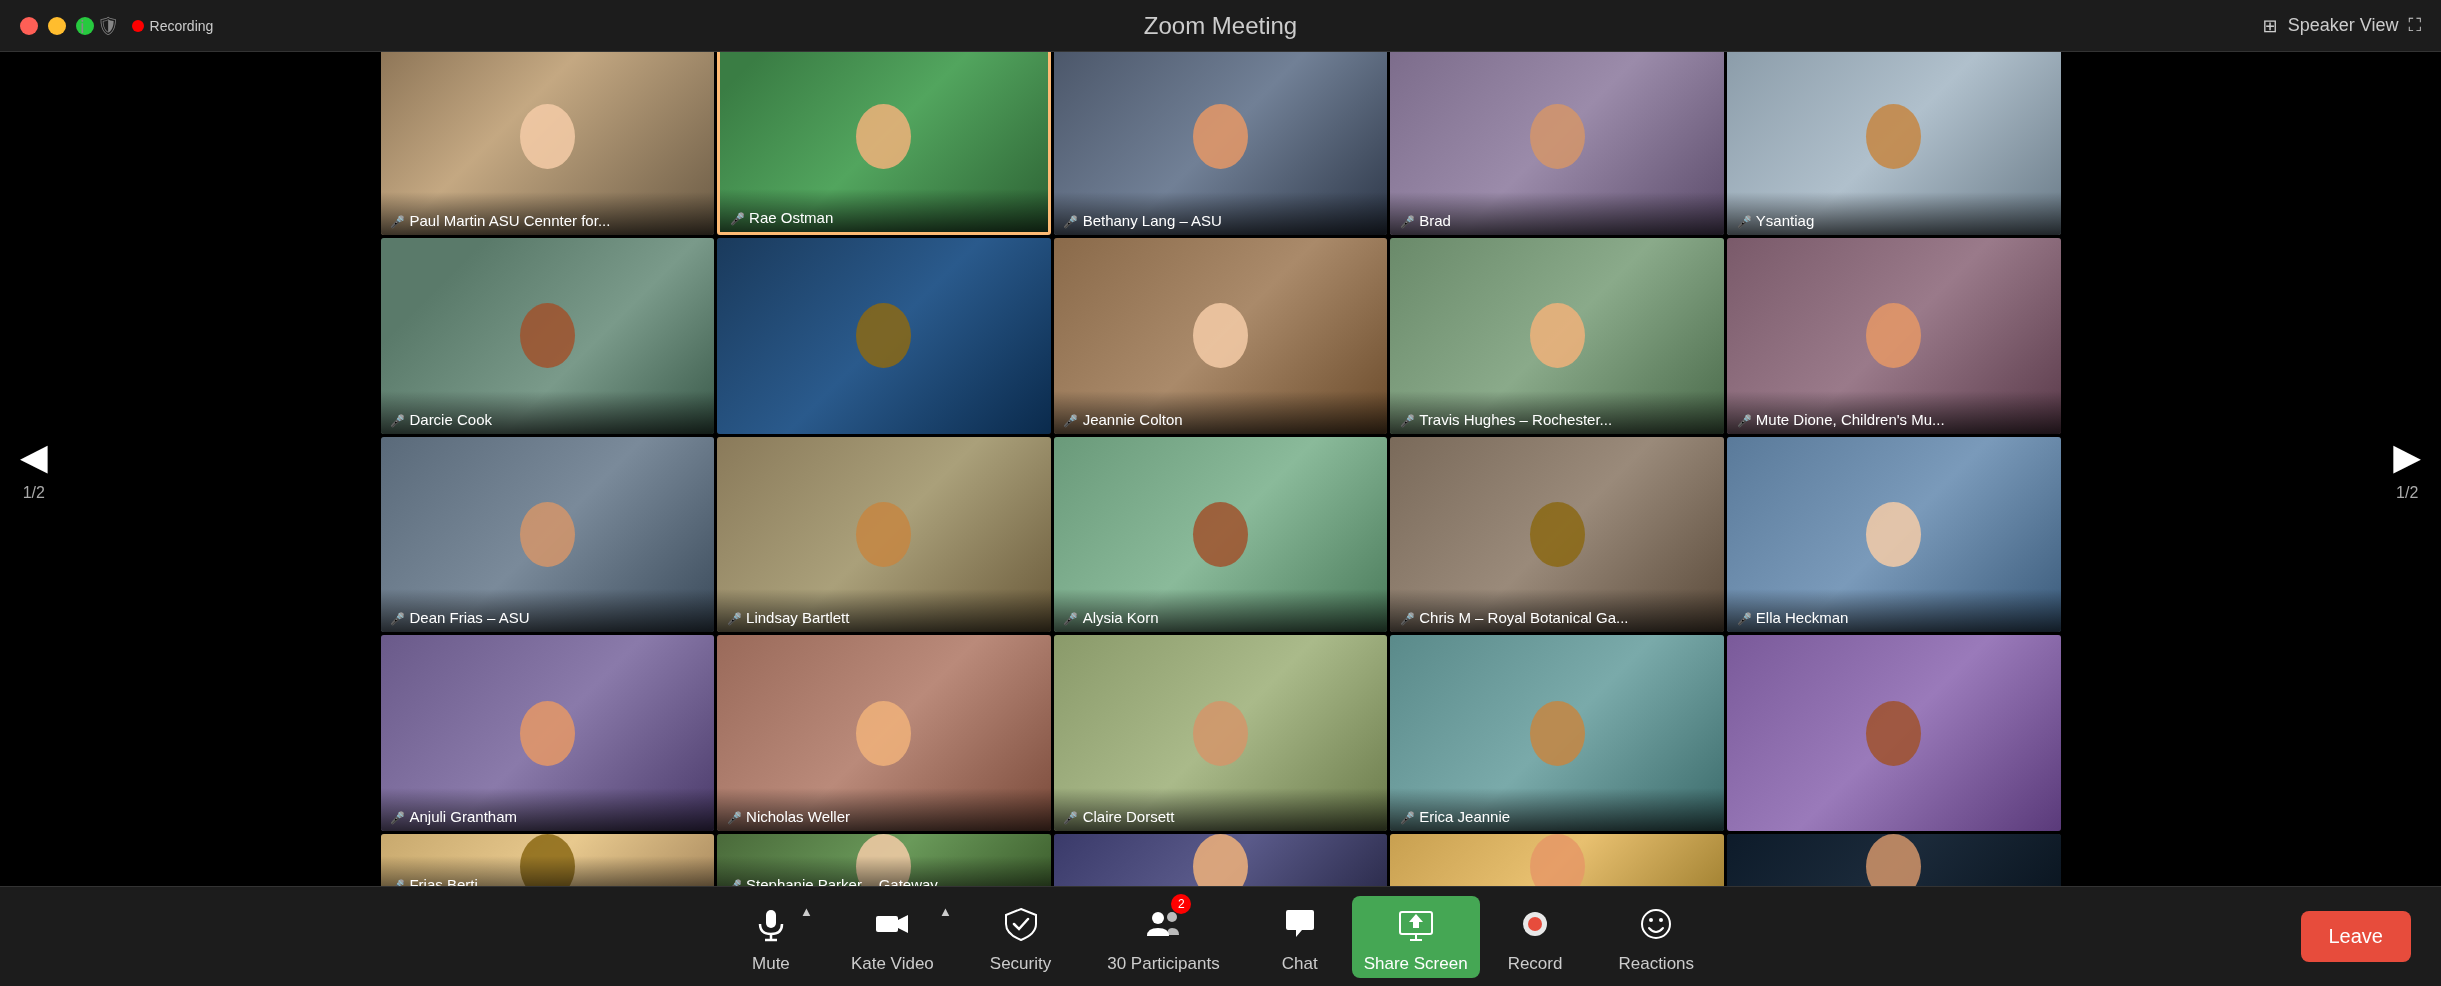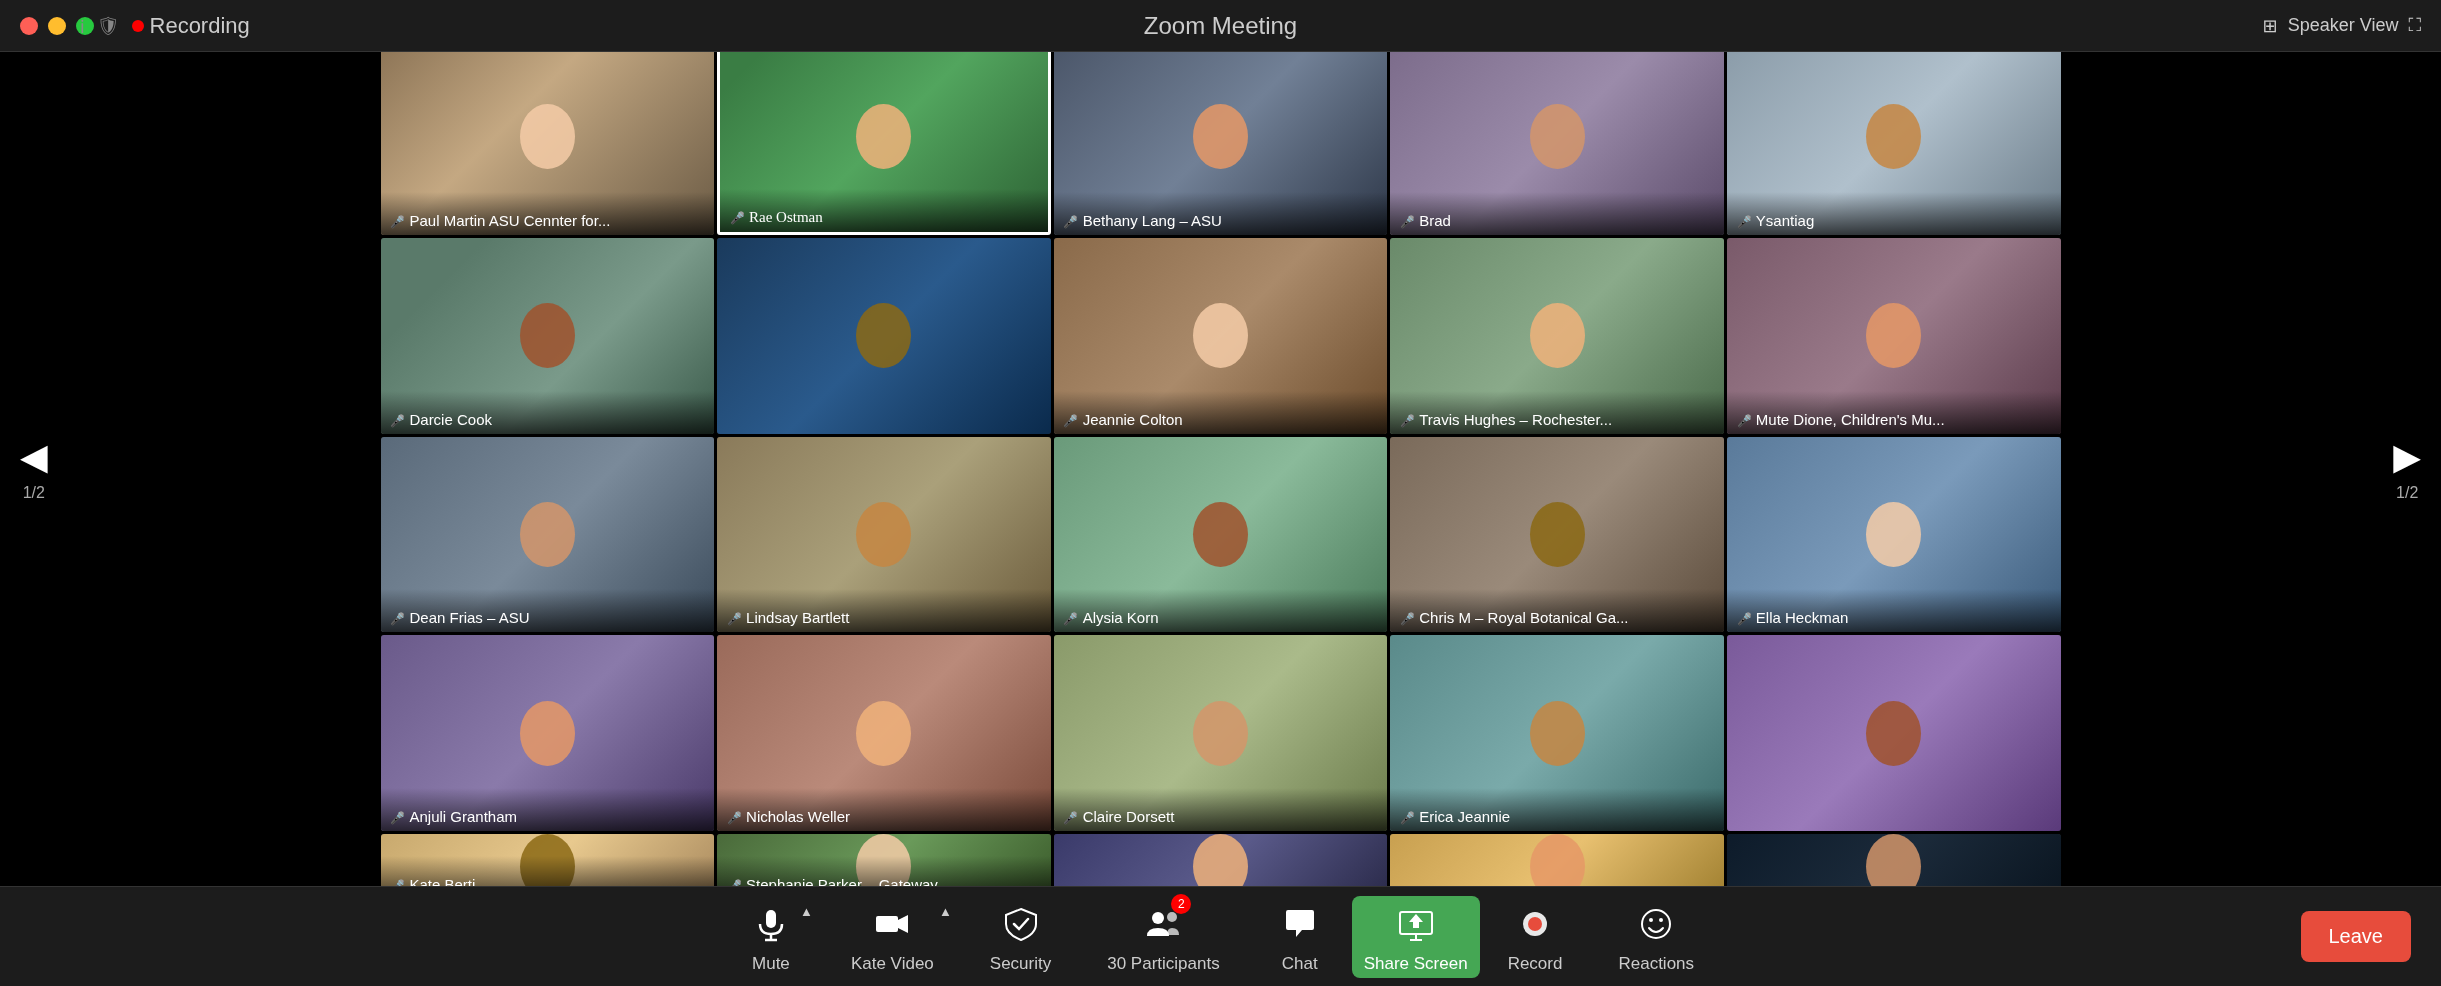--- a/index.html
+++ b/index.html
@@ -51,21 +51,21 @@
     }
     .info-icon {
       color: #888;
       font-size: 18px;
     }
     .recording-badge {
       display: flex;
       align-items: center;
       gap: 6px;
       color: #ccc;
-      font-size: 22px;
+      font-size: 14px;
     }
     .recording-dot {
       width: 12px; height: 12px;
       background: red;
       border-radius: 50%;
     }
     .title-bar-right {
       position: absolute;
       right: 20px;
       display: flex;
@@ -119,22 +119,21 @@
     }
 
     .video-cell {
       position: relative;
       background: #2a2a2a;
       overflow: hidden;
       border-radius: 3px;
     }
 
     .video-cell.highlighted {
-      border: 3px solid #ffffff;
-      font-family: Liberation Serif, serif;
+      border: 3px solid #fdba74;
     }
 
     
     .participant-label {
       position: absolute;
       bottom: 0;
       left: 0;
       right: 0;
       background: linear-gradient(transparent, rgba(0,0,0,0.7));
       padding: 20px 10px 6px 10px;
@@ -407,21 +406,21 @@
             <div style="width: 55px; height: 65px; border-radius: 50%; background: rgb(160, 82, 45); opacity: 0.85;"></div>
           </div>
         </div>
       </div>
       <div class="video-cell">
         <div style="width: 100%; height: 100%; background: linear-gradient(135deg, rgb(200, 169, 110) 0%, rgb(232, 201, 142) 50%, rgb(168, 137, 94) 100%); position: relative;">
           <div style="width: 100%; height: 100%; display: flex; align-items: center; justify-content: center;">
             <div style="width: 55px; height: 65px; border-radius: 50%; background: rgb(139, 105, 20); opacity: 0.85;"></div>
           </div>
         </div>
-        <div class="participant-label"><span class="mic-icon">🎤</span><span>Kate Berti</span></div>
+        <div class="participant-label"><span class="mic-icon">🎤</span><span>Frias Berti</span></div>
       </div>
       <div class="video-cell">
         <div style="width: 100%; height: 100%; background: linear-gradient(135deg, rgb(74, 106, 58) 0%, rgb(106, 154, 90) 50%, rgb(58, 90, 42) 100%); position: relative;">
           <div style="width: 100%; height: 100%; display: flex; align-items: center; justify-content: center;">
             <div style="width: 55px; height: 65px; border-radius: 50%; background: rgb(245, 203, 167); opacity: 0.85;"></div>
           </div>
         </div>
         <div class="participant-label"><span class="mic-icon">🎤</span><span>Stephanie Parker – Gateway...</span></div>
       </div>
       <div class="video-cell">

